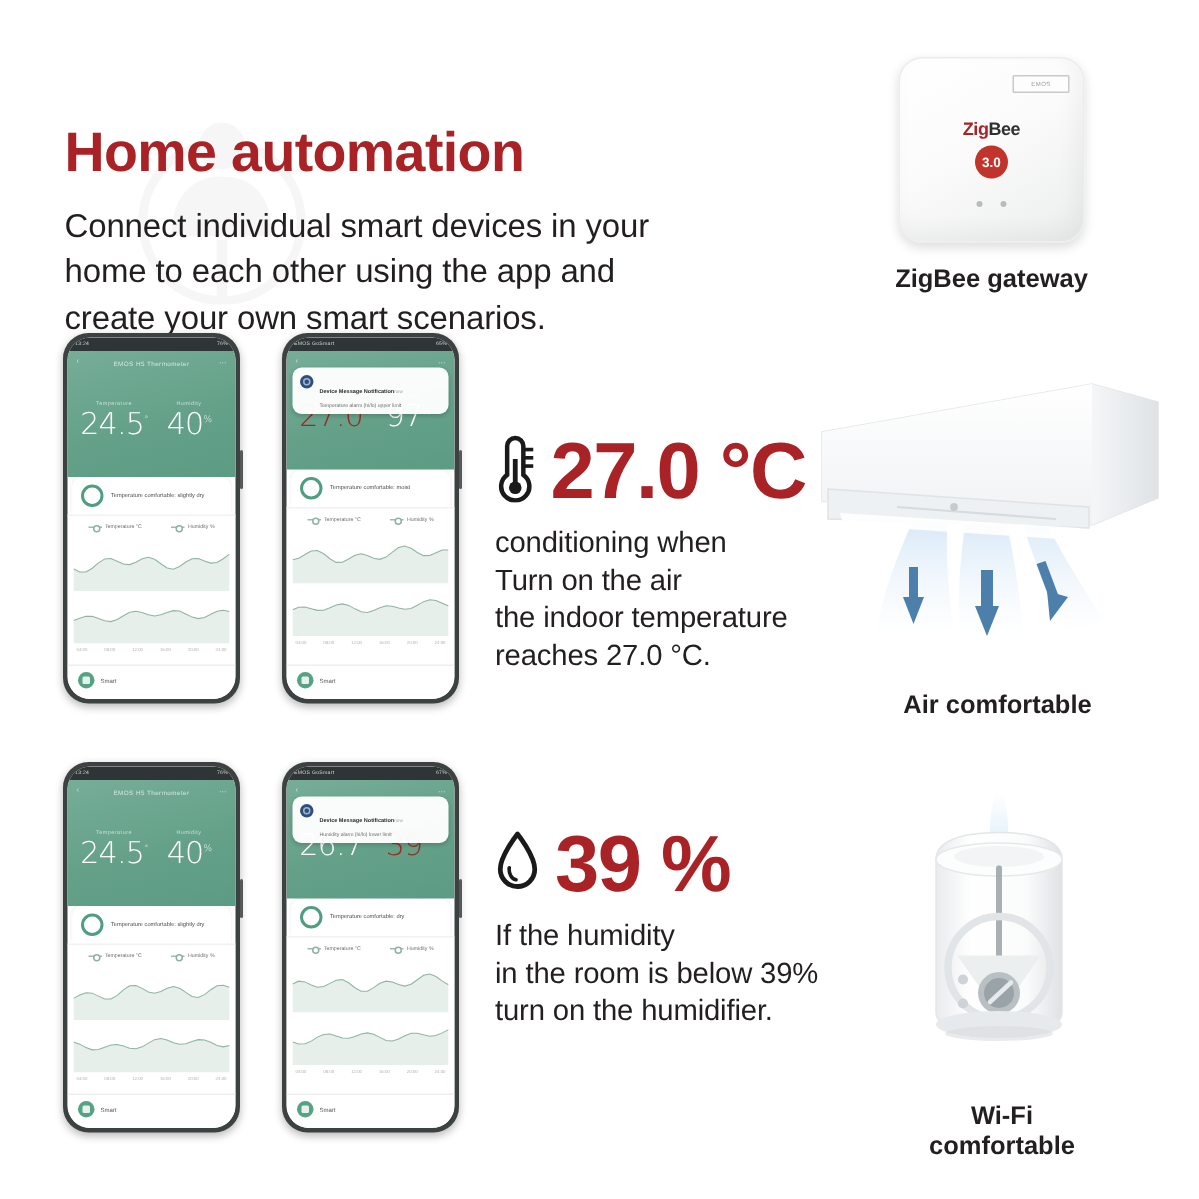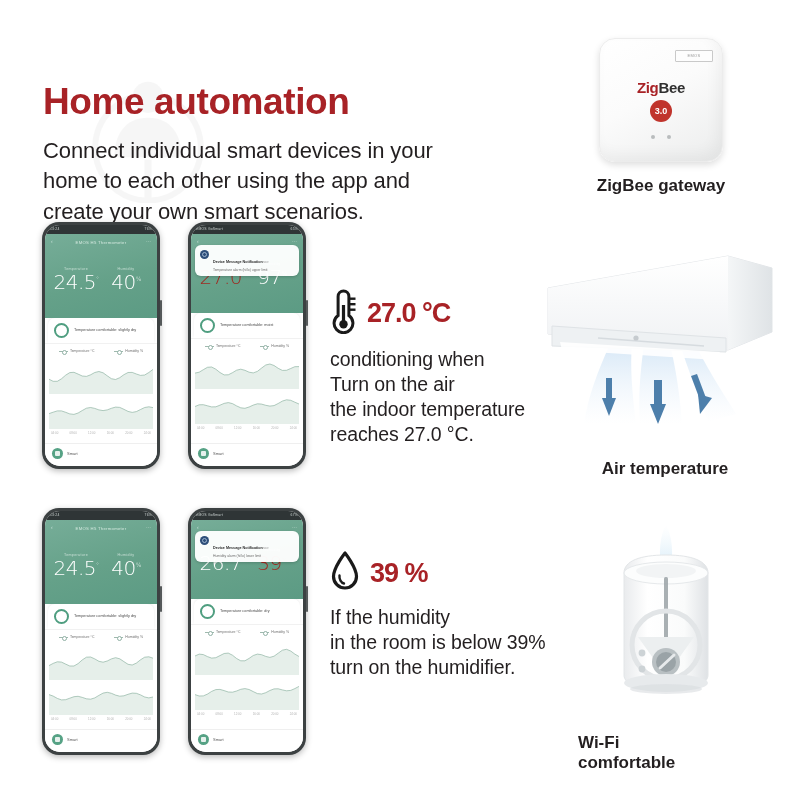--- a/index.html
+++ b/index.html
@@ -52,21 +52,21 @@
     position:absolute;right:9px;top:11px;
     width:36px;height:10px;border:1px solid #c9c9c9;border-radius:1px;
     background:#fdfdfd;
     font-size:4px;color:#9a9a9a;line-height:10px;text-align:center;
     letter-spacing:.3px;
   }
   .gw-logo{
     position:absolute;left:0;right:0;top:40px;text-align:center;
   }
   .gw-logo .zig{
-    font-size:15px;font-weight:bold;letter-spacing:-.3px;
+    font-size:12px;font-weight:bold;letter-spacing:-.3px;
   }
   .gw-logo .zig .z{color:#a82226;}
   .gw-logo .zig .b{color:#303030;}
   .gw-badge{
     width:22px;height:22px;border-radius:50%;
     background:#c0342c;color:#fff;
     font-size:9px;font-weight:bold;line-height:22px;
     margin:4px auto 0;
   }
   .gw-leds{
@@ -224,31 +224,31 @@
   .bottombar .bico::after{
     content:"";position:absolute;left:3px;top:3px;width:5px;height:5px;
     border-radius:1px;background:#fff;opacity:.85;
   }
   .bottombar .btxt{font-size:4px;color:#585858;}
 
   
   .callout{position:absolute;width:230px;}
   .callout .row{display:flex;align-items:center;gap:10px;}
   .callout .big{
-    font-size:27px;font-weight:bold;color:#a82226;line-height:1;
+    font-size:53px;font-weight:bold;color:#a82226;line-height:1;
     letter-spacing:-1px;
   }
   .callout .desc{
     margin-top:9px;
     font-size:19.5px;line-height:1.28;color:#231f20;letter-spacing:-.1px;
   }
 
   
   .ac{position:absolute;left:540px;top:246px;width:250px;text-align:center;}
-  .hum{position:absolute;left:578px;top:525px;width:180px;text-align:left;}
+  .hum{position:absolute;left:578px;top:525px;width:180px;text-align:center;}
 </style>
 </head>
 <body>
 
 <div class="watermark">
   <svg viewBox="0 0 100 104" width="100%" height="100%">
     <circle cx="50" cy="58" r="44" fill="none" stroke="#8d8d8d" stroke-width="5"></circle>
     <circle cx="50" cy="16" r="13" fill="#8d8d8d"></circle>
     <path d="M50 33 C30 33 22 48 22 66 L78 66 C78 48 70 33 50 33 Z" fill="#8d8d8d"></path>
     <path d="M50 68 L50 100" stroke="#8d8d8d" stroke-width="6"></path>
@@ -614,21 +614,21 @@
 
     <g fill="#4d7fab">
       <path d="M62 152 L76 152 L69 170 Z"></path>
       <path d="M66 132 L72 132 L72 154 L66 154 Z"></path>
       <path d="M110 158 L126 158 L118 178 Z"></path>
       <path d="M114 134 L122 134 L122 160 L114 160 Z"></path>
       <path d="M158 148 L172 152 L160 168 Z"></path>
       <path d="M151 130 L157 128 L166 152 L160 154 Z"></path>
     </g>
   </svg>
-  <div class="cap">Air temperature</div>
+  <div class="cap">Air comfortable</div>
 </div>
 
 <div class="hum">
   <svg width="180" height="190" viewBox="0 0 180 190">
     <defs>
       <linearGradient id="humBody" x1="0" y1="0" x2="1" y2="0">
         <stop offset="0" stop-color="#e9ebed"></stop>
         <stop offset="28%" stop-color="#ffffff"></stop>
         <stop offset="72%" stop-color="#fafbfb"></stop>
         <stop offset="100%" stop-color="#dfe2e5"></stop>

